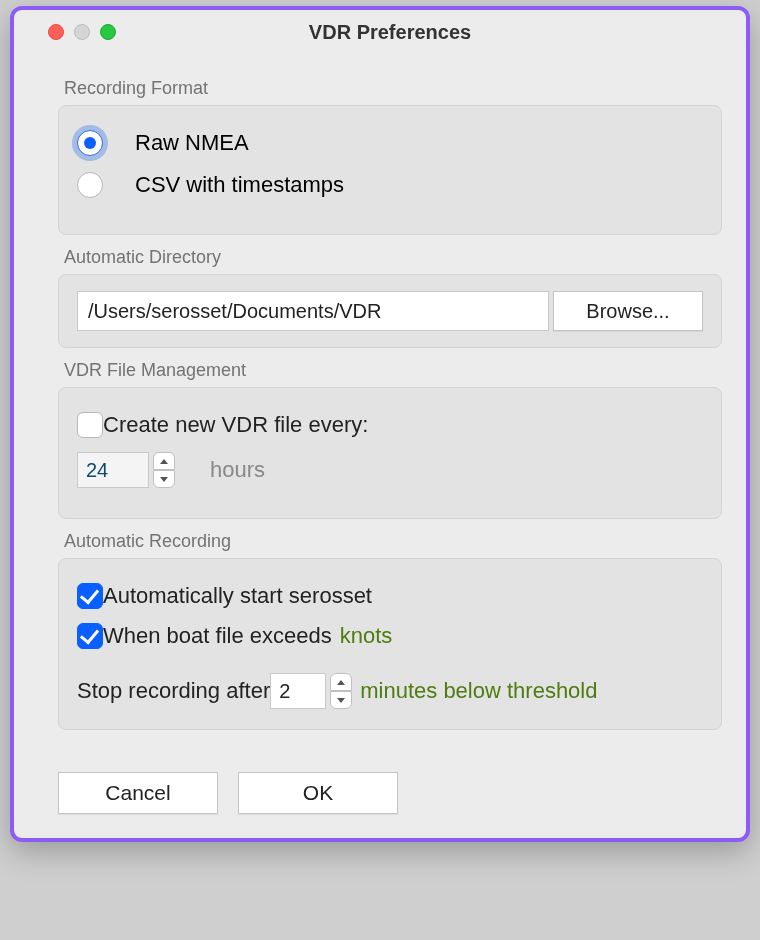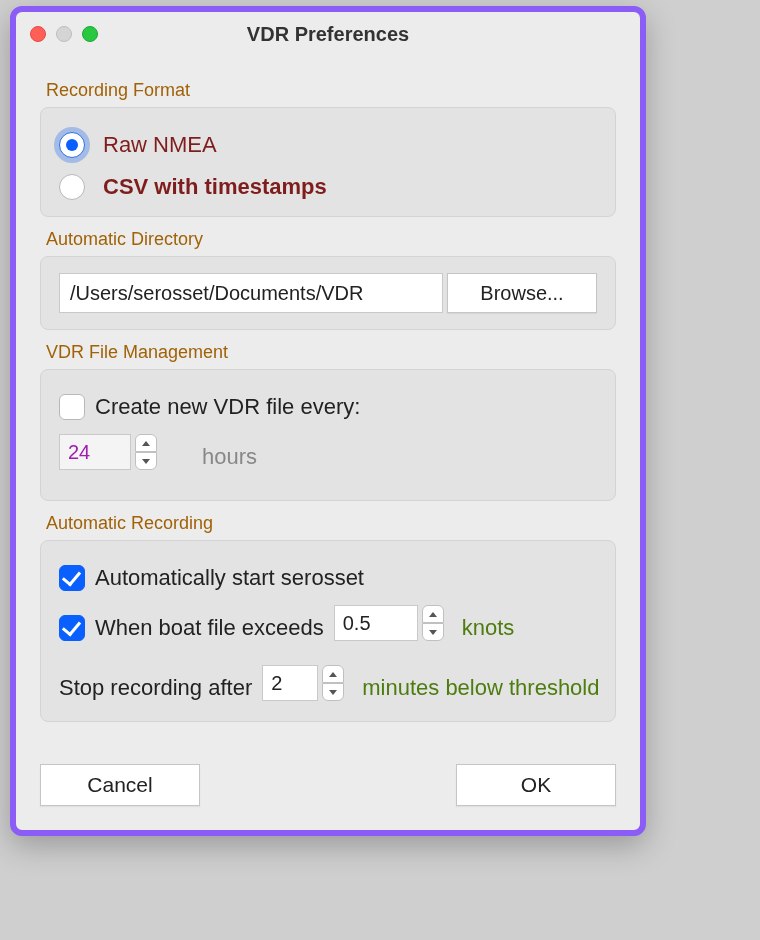--- a/index.html
+++ b/index.html
@@ -9,25 +9,26 @@
     font-family: -apple-system, BlinkMacSystemFont, "Helvetica Neue", sans-serif;
     background: #cfcfcf;
     width: 760px;
     height: 940px;
     overflow: hidden;
   }
   .window {
     position: absolute;
     top: 6px;
     left: 10px;
-    width: 636px;
+    width: 740px;
     background: #ececec;
     border-radius: 12px;
     box-shadow: 0 10px 30px rgba(0,0,0,0.25);
-    border: 6px solid #8b5cf6;
+    border: 4px solid #8b5cf6;
+    padding-left: 20px;
   }
   .titlebar {
     height: 44px;
     display: flex;
     align-items: center;
     padding: 0 14px;
     position: relative;
   }
   .traffic {
     display: flex;
@@ -46,36 +47,36 @@
     text-align: center;
     font-weight: 700;
     font-size: 20px;
     color: #333;
   }
   .content {
     padding: 12px 24px 20px 24px;
   }
   .section-label {
     font-size: 18px;
-    color: #a16207;
+    color: #737373;
     margin: 12px 0 6px 6px;
   }
   .section {
     background: #e3e3e3;
     border: 1px solid #d4d4d4;
     border-radius: 8px;
     padding: 16px 18px;
   }
   .radio-row {
     display: flex;
     align-items: center;
-    gap: 18px;
+    gap: 32px;
     margin: 8px 0 16px 0;
     font-size: 22px;
-    color: #7f1d1d;
+    color: #000000;
   }
   .radio {
     width: 26px; height: 26px;
     border-radius: 50%;
     border: 1px solid #b8b8b8;
     background: #fff;
     position: relative;
     flex-shrink: 0;
   }
   .radio.selected {
@@ -115,22 +116,22 @@
     font-size: 20px;
     color: #222;
     display: inline-flex;
     align-items: center;
     justify-content: center;
     padding: 0 20px;
     box-shadow: 0 1px 1px rgba(0,0,0,0.05);
   }
   .checkbox-row {
     display: flex;
-    align-items: flex-end;
-    gap: 10px;
+    align-items: center;
+    gap: 0;
     font-size: 22px;
     color: #222;
     margin: 8px 0 14px 0;
     flex-wrap: nowrap;
     white-space: nowrap;
   }
   .checkbox {
     width: 26px; height: 26px;
     border-radius: 6px;
     border: 1px solid #b8b8b8;
@@ -159,21 +160,21 @@
     width: 72px;
     height: 36px;
     font-size: 20px;
     text-align: left;
     padding: 0 8px;
     border: 1px solid #c9c9c9;
     background: #fff;
     color: #222;
   }
   .num-input.disabled {
-    color: #a21caf;
+    color: #0c4a6e;
     background: #f4f4f4;
   }
   .stepper {
     width: 22px;
     display: flex;
     flex-direction: column;
     margin-left: 4px;
   }
   .step {
     flex: 1;
@@ -193,21 +194,22 @@
   .chev.up { border-bottom: 5px solid #555; }
   .chev.down { border-top: 5px solid #555; }
   .inline-label {
     font-size: 22px;
     color: #4d7c0f;
     margin-left: 8px;
   }
   .inline-label.muted { color: #888; margin-left: 35px; }
   .footer {
     display: flex;
-    justify-content: space-between;
+    justify-content: flex-start;
+    gap: 20px;
     padding: 22px 24px 24px 24px;
   }
   .footer .btn { min-width: 160px; height: 42px; font-size: 21px;}
 </style>
 </head>
 <body>
 
 <div class="window">
   <div class="titlebar">
     <div class="traffic">
@@ -219,21 +221,21 @@
   </div>
 
   <div class="content">
 
     <div class="section-label">Recording Format</div>
     <div class="section">
       <div class="radio-row">
         <div class="radio selected"></div>
         <span>Raw NMEA</span>
       </div>
-      <div class="radio-row" style="margin-bottom:0;font-weight:bold;">
+      <div class="radio-row" style="margin-bottom:20px;">
         <div class="radio"></div>
         <span>CSV with timestamps</span>
       </div>
     </div>
 
     <div class="section-label">Automatic Directory</div>
     <div class="section">
       <div class="dir-row">
         <input class="text-input" value="/Users/serosset/Documents/VDR" style="">
         <div class="btn">Browse...</div>
@@ -264,31 +266,20 @@
 
     <div class="section-label">Automatic Recording</div>
     <div class="section">
       <div class="checkbox-row">
         <div class="checkbox checked"></div>
         <span>Automatically start serosset</span>
       </div>
       <div class="checkbox-row">
         <div class="checkbox checked"></div>
         <span>When boat file exceeds</span>
-        <div class="num-wrap">
-          <input class="num-input" style="width: 84px;" value="0.5">
-          <div class="stepper">
-            <div class="step">
-                <span class="chev up"></span>
-              </div>
-            <div class="step">
-                <span class="chev down"></span>
-              </div>
-          </div>
-        </div>
         <span class="inline-label">knots</span>
       </div>
       <div class="checkbox-row" style="margin-bottom:4px;margin-top:24px;">
         <span>Stop recording after</span>
         <div class="num-wrap">
           <input class="num-input" style="width: 56px;" value="2">
           <div class="stepper">
             <div class="step">
                 <span class="chev up"></span>
               </div>

